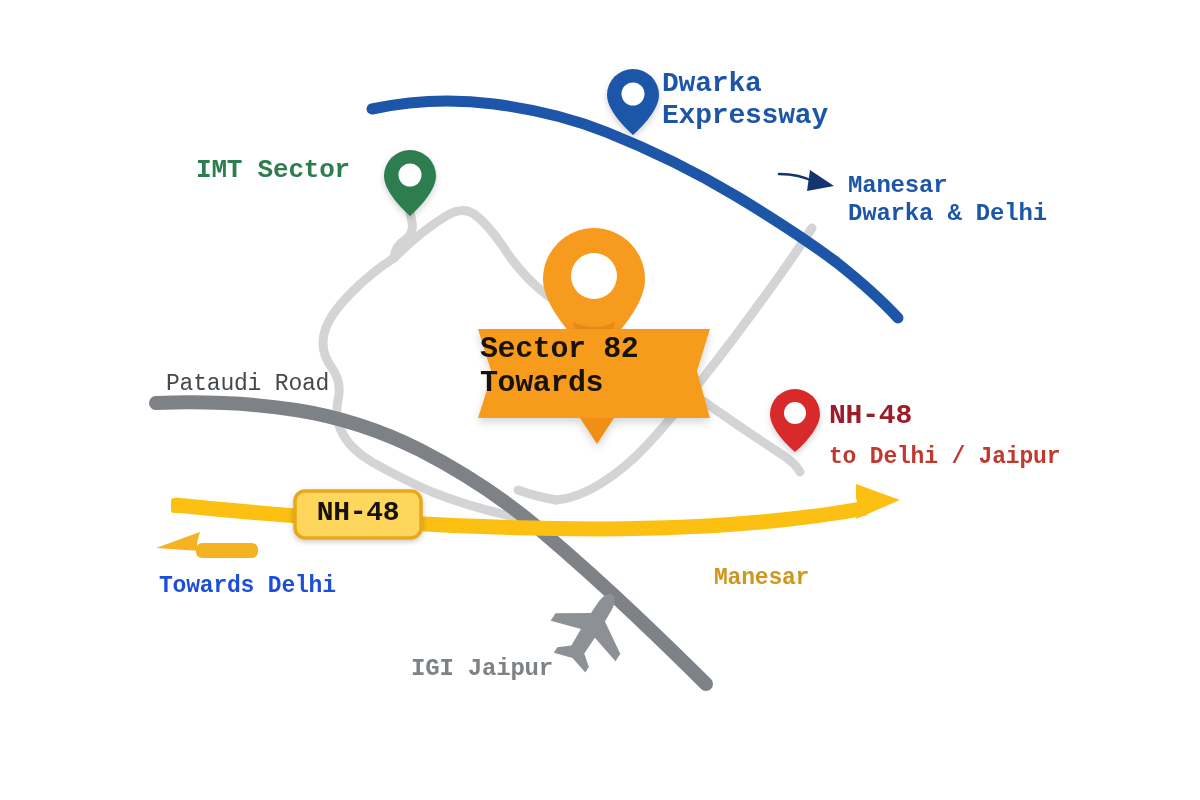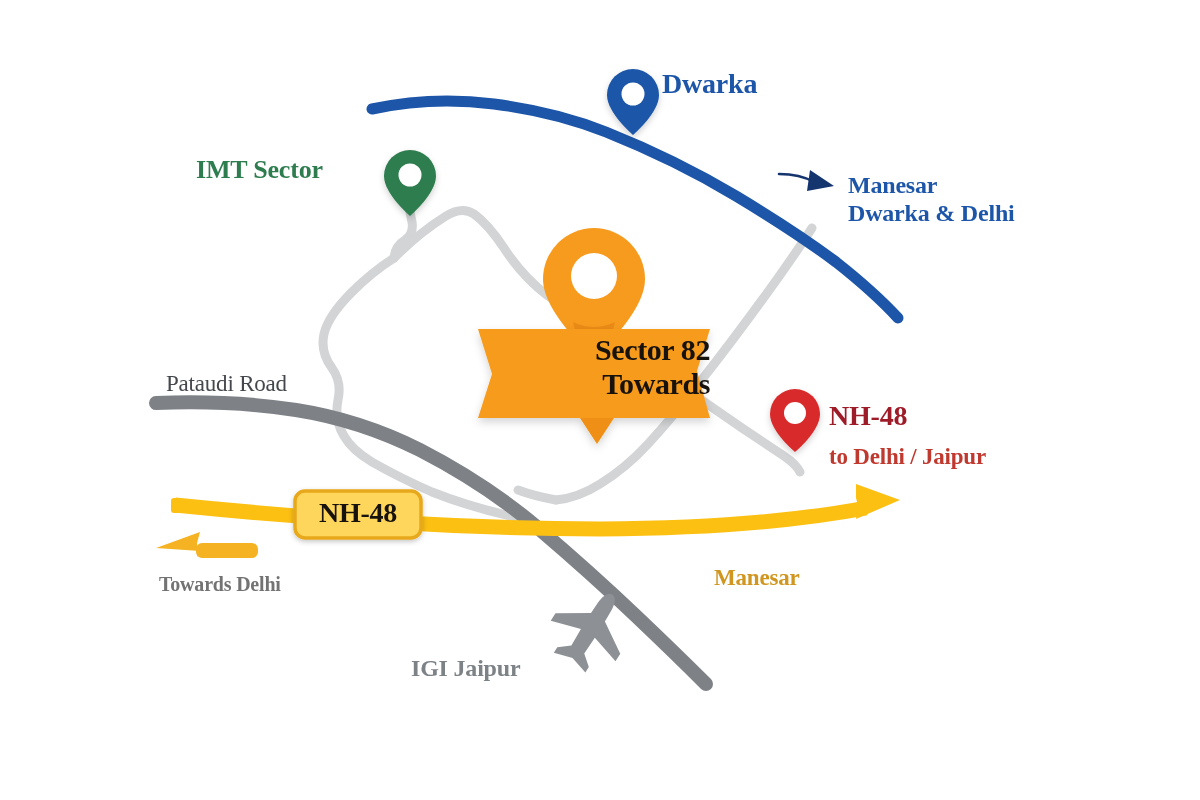--- a/index.html
+++ b/index.html
@@ -6,21 +6,21 @@
     margin: 0;
     padding: 0;
     background: #ffffff;
   }
   #map-root {
     position: relative;
     width: 1200px;
     height: 800px;
     background: #ffffff;
     overflow: hidden;
-    font-family: Liberation Serif, serif;
+    font-family: Liberation Mono, monospace;
   }
   #map-svg {
     position: absolute;
     top: 0;
     left: 0;
     width: 1200px;
     height: 800px;
   }
   .lbl {
     position: absolute;
@@ -47,21 +47,21 @@
     top: 172px;
     font-size: 24px;
     font-weight: bold;
     color: #1d56a8;
   }
   .lbl-sector {
     position: absolute;
     left: 480px;
     top: 333px;
     width: 230px;
-    text-align: right;
+    text-align: left;
     font-size: 30px;
     font-weight: bold;
     color: #17120c;
     line-height: 1.12;
     letter-spacing: -0.4px;
   }
   .lbl-nh48-pin-main {
     left: 829px;
     top: 400px;
     font-size: 28px;
@@ -96,23 +96,23 @@
   .lbl-towards-jaipur {
     left: 714px;
     top: 538px;
     font-size: 23px;
     font-weight: bold;
     color: #d09620;
   }
   .lbl-towards-delhi {
     left: 159px;
     top: 573px;
-    font-size: 20px;
-    font-weight: bold;
-    color: #737373;
+    font-size: 23px;
+    font-weight: bold;
+    color: #1d4ed8;
   }
   .lbl-igi {
     left: 411px;
     top: 655px;
     font-size: 24px;
     font-weight: bold;
     color: #7d8287;
   }
 </style>
 </head>
@@ -206,21 +206,21 @@
         <path fill="#f79b1e" d="M478,329 L710,329 L697,371 L710,418 L478,418 L492,374 Z"></path>
         <polygon fill="#ef8f12" points="580,418 614,418 597,444"></polygon>
       </g>
     </g>
 
     <g fill="#8d9196" transform="translate(590,630) rotate(32)">
       <path d="M0,-42 c4.5,0 7.5,6 7.8,15 l0.4,12 l30,19 l0,9 l-30,-9 l-0.6,19 l11,9 l0,6.5 l-18.6,-5.5 l-18.6,5.5 l0,-6.5 l11,-9 l-0.6,-19 l-30,9 l0,-9 l30,-19 l0.4,-12 c0.3,-9 3.3,-15 7.8,-15 z"></path>
     </g>
   </svg>
 
-  <div class="lbl lbl-dwarka"><span>Dwarka</span><br></div>
+  <div class="lbl lbl-dwarka"><span>Dwarka</span><br><span>Expressway</span></div>
 
   <div class="lbl lbl-imt">IMT Sector</div>
 
   <div class="lbl lbl-towards-dwarka"><span>Manesar</span><br><span>Dwarka &amp; Delhi</span></div>
 
   <div class="lbl-sector"><span>Sector 82</span><br><span>Towards</span></div>
 
   <div class="lbl lbl-nh48-pin-main">NH-48</div>
   <div class="lbl lbl-nh48-pin-sub">to Delhi / Jaipur</div>
 

